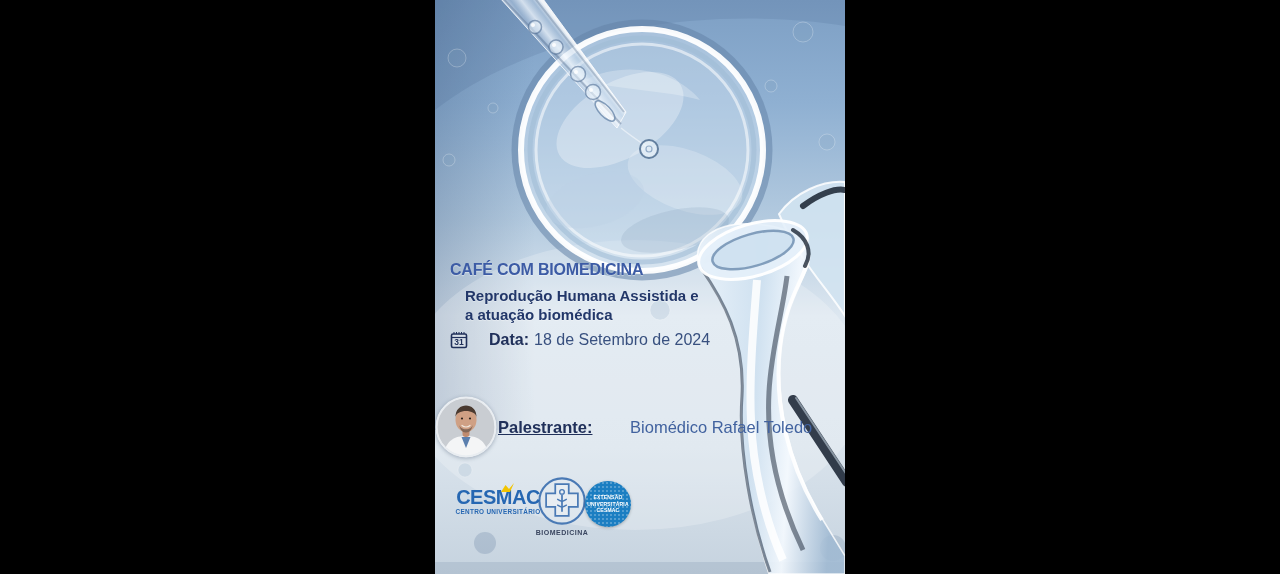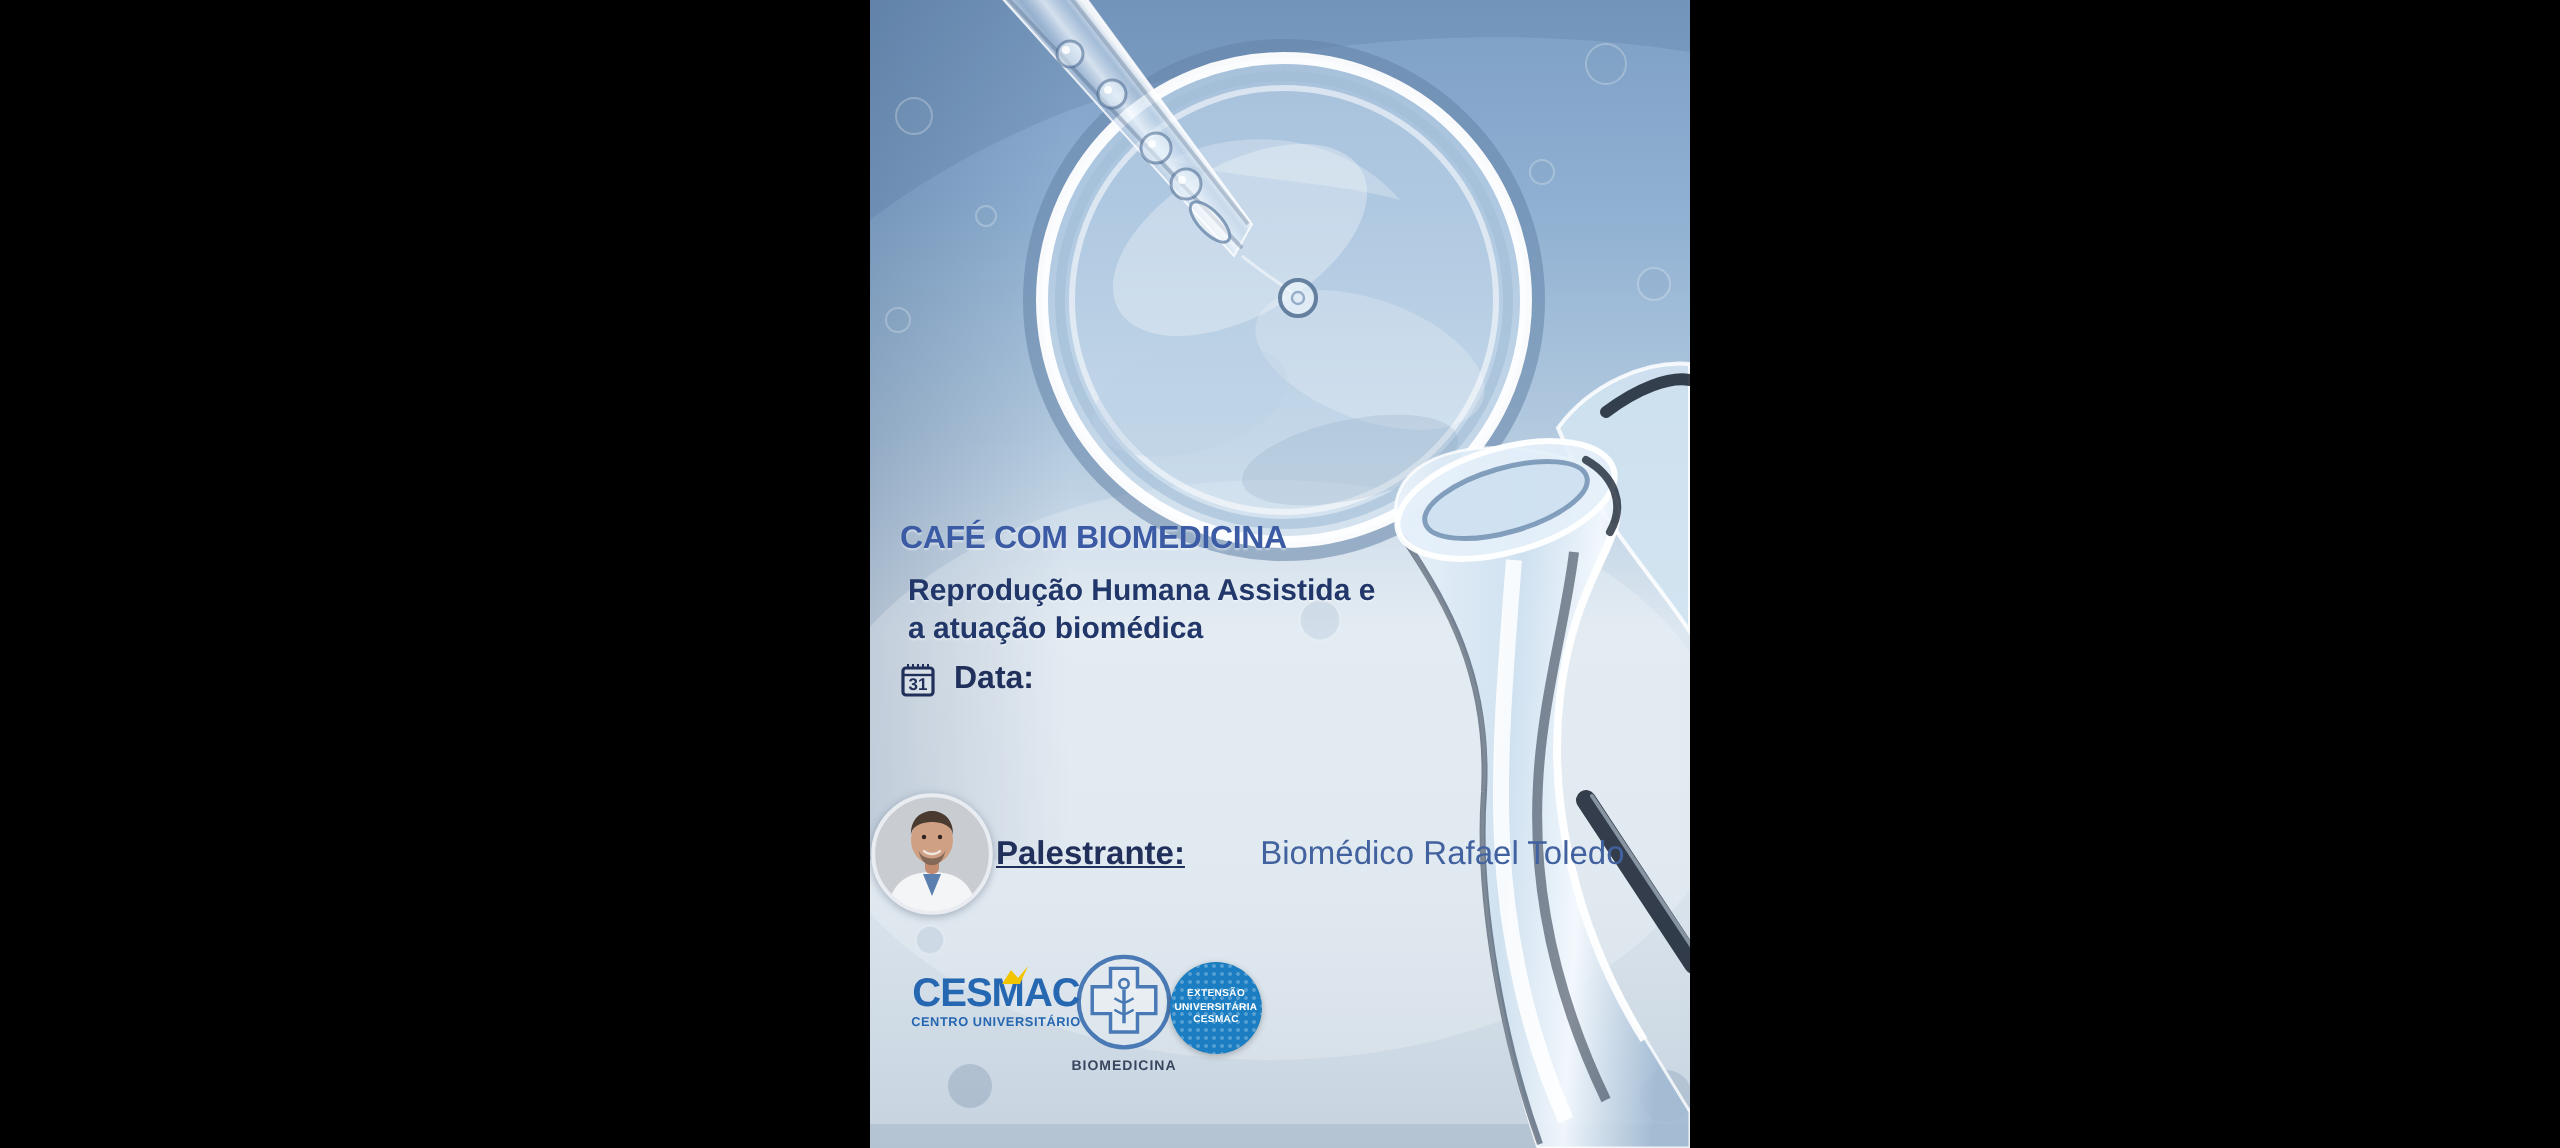--- a/index.html
+++ b/index.html
@@ -15,29 +15,29 @@
   .scene{position:absolute;left:0;top:0;width:410px;height:574px;}
 
   .title{
     position:absolute;left:15px;top:261px;
     font-size:16px;font-weight:bold;letter-spacing:-0.2px;
     color:var(--title-blue,#3c5ba5);
     text-shadow:0 1px 1px rgba(255,255,255,0.45);
     white-space:nowrap;
   }
   .subtitle{
-    position:absolute;left:19px;top:286px;
+    position:absolute;left:30px;top:286px;
     font-size:15px;font-weight:bold;line-height:19px;
     color:var(--subtitle-navy,#223769);
     text-shadow:0 1px 1px rgba(255,255,255,0.4);
     white-space:nowrap;
   }
   .info{position:absolute;left:13px;top:328px;}
   .info-row{display:flex;align-items:center;height:23px;font-size:16px;white-space:nowrap;}
-  .info-icon{width:21px;height:20px;margin-right:8px;flex:none;display:flex;align-items:center;justify-content:center;}
+  .info-icon{width:21px;height:20px;margin-right:20px;flex:none;display:flex;align-items:center;justify-content:center;}
   .info-lbl{font-weight:bold;color:var(--label-navy,#20305a);margin-right:5px;}
   .info-val{color:var(--value-blue,#38507f);}
 
   .speaker{position:absolute;left:0;top:396px;display:flex;align-items:center;}
   .avatar{width:62px;height:62px;flex:none;filter:drop-shadow(0 1px 2px rgba(40,60,90,0.35));}
   .speaker-text{margin-left:1px;font-size:16.5px;white-space:nowrap;}
   .speaker-lbl{font-weight:bold;color:var(--label-navy,#20305a);margin-right:5px;text-decoration:underline;}
   .speaker-val{color:var(--speaker-blue,#41629f);margin-left:28px;}
 
   .footer{position:absolute;left:20px;top:474px;display:flex;align-items:flex-start;}
@@ -181,20 +181,21 @@
       <div class="info-row">
         <span class="info-icon">
           <svg width="20" height="20" viewBox="0 0 20 20">
             <rect x="2.5" y="4" width="15" height="13.5" rx="1.5" fill="rgba(255,255,255,0.25)" stroke="#20305a" stroke-width="1.6"></rect>
             <line x1="2.5" y1="7.5" x2="17.5" y2="7.5" stroke="#20305a" stroke-width="1.2"></line>
             <path d="M5 2 v2 M7.5 2 v2 M10 2 v2 M12.5 2 v2 M15 2 v2" stroke="#20305a" stroke-width="1"></path>
             <text x="10" y="15" font-size="8.5" font-weight="bold" text-anchor="middle" fill="#20305a" font-family="Liberation Sans, sans-serif">31</text>
           </svg>
         </span>
         <span class="info-lbl">Data:</span>
+        <span class="info-val">18 de Setembro de 2024</span>
       </div>
     </div>
 
     <div class="speaker">
       <span class="avatar">
         <svg width="62" height="62" viewBox="0 0 62 62">
           <defs>
               <clipPath id="avc">
                 <circle cx="31" cy="31" r="29"></circle>
               </clipPath>

